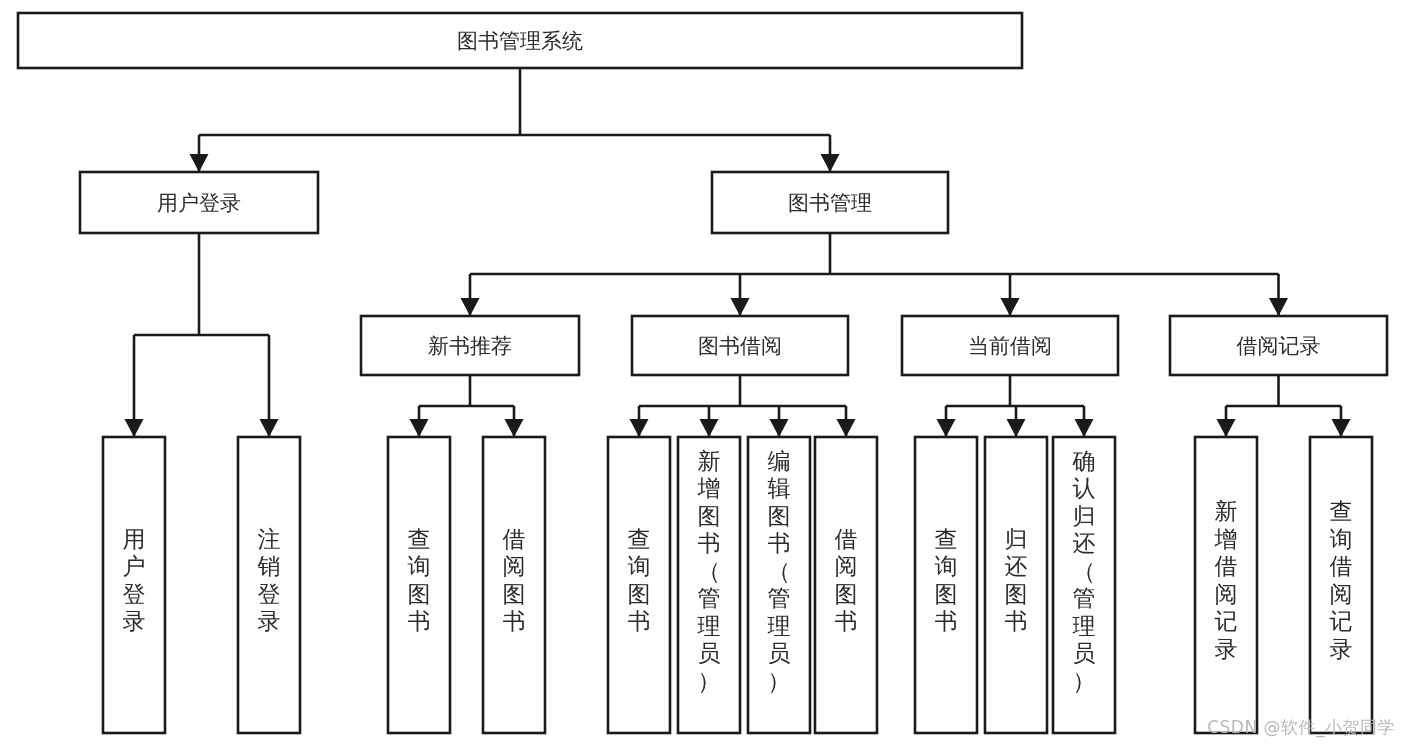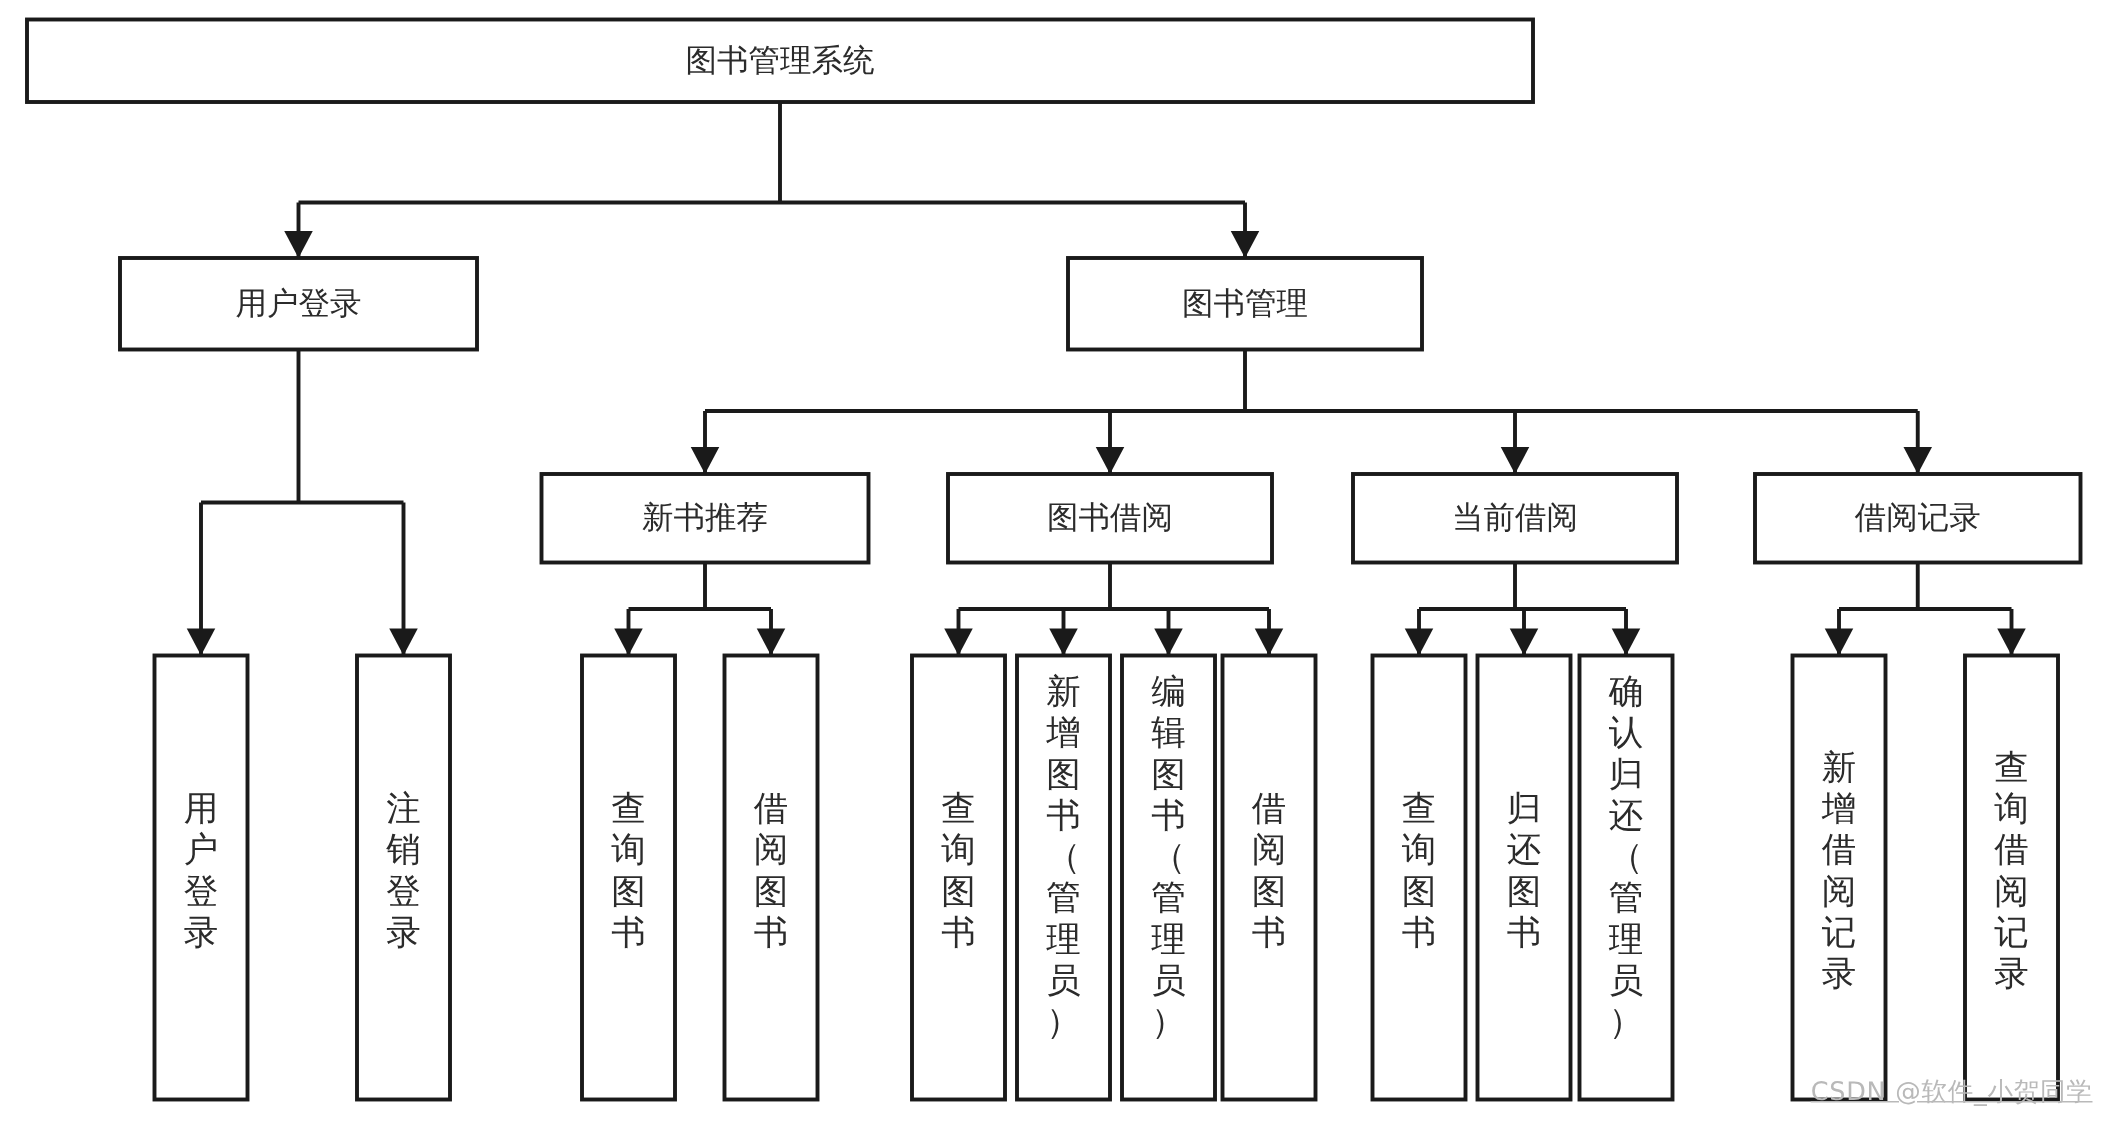--- a/index.html
+++ b/index.html
@@ -58,21 +58,20 @@
   .watermark {
     position: absolute;
     right: 10px;
     bottom: 8px;
     font-family: "DejaVu Sans", "Liberation Sans", sans-serif;
     font-size: 17px;
     color: #b9b9b9;
     letter-spacing: 0.5px;
     white-space: nowrap;
     user-select: none;
-    text-decoration: underline;
   }
 </style>
 </head>
 <body>
 
 <div id="diagram-root">
   <svg class="diagram" viewBox="0 0 1405 747" xmlns="http://www.w3.org/2000/svg">
     <g id="connectors-layer">
         <g>
           <line x1="520" y1="68" x2="520" y2="135" class="connector"></line>

